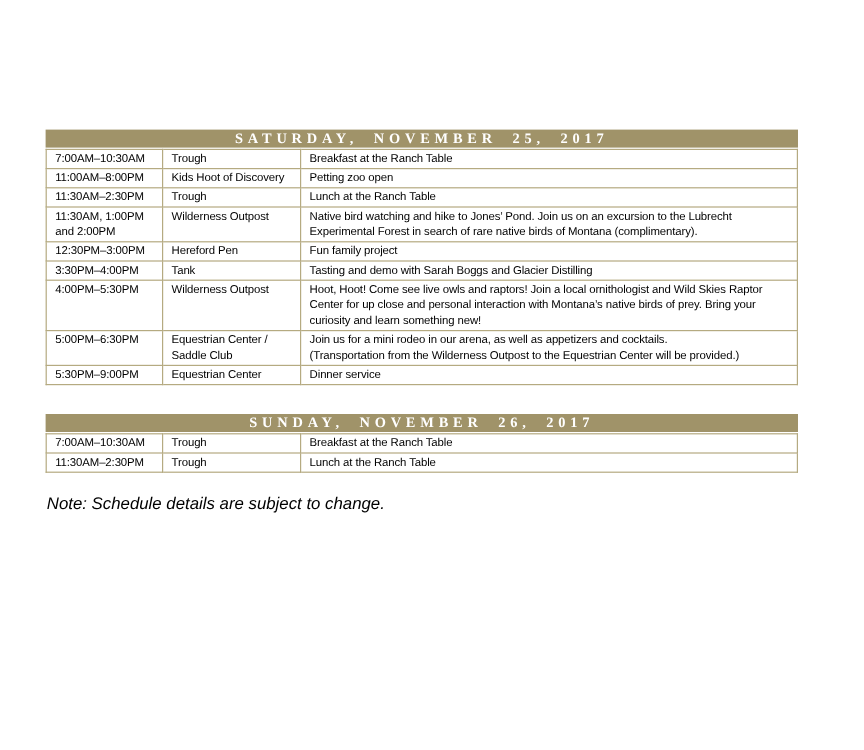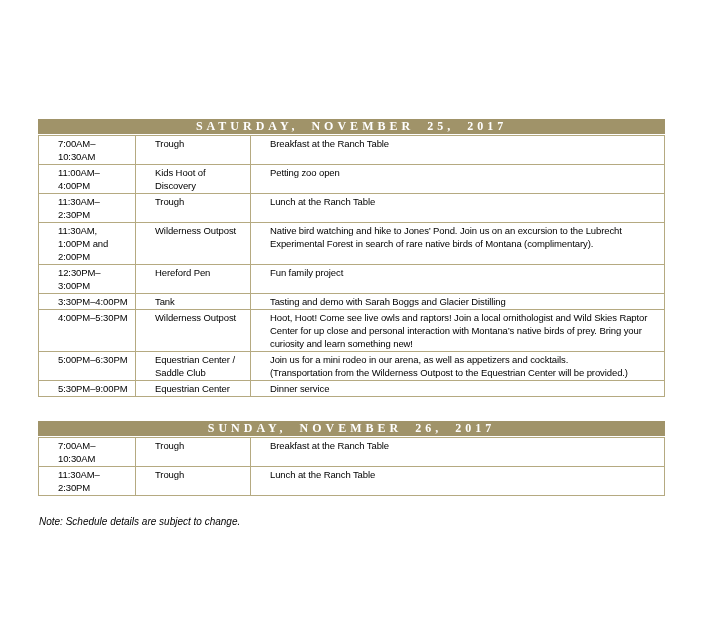--- a/index.html
+++ b/index.html
@@ -8,21 +8,21 @@
     background: #ffffff;
     width: 720px;
     height: 625px;
     overflow: hidden;
     font-family: "Liberation Sans", sans-serif;
     color: #000000;
   }
   .schedule-wrap {
     position: absolute;
     left: 38px;
-    top: 119px;
+    top: 108px;
     width: 627px;
   }
   .day-band {
     height: 15px;
     line-height: 15px;
     background: #a09369;
     color: #ffffff;
     text-align: center;
     font-family: "Liberation Serif", serif;
     font-weight: bold;
@@ -36,32 +36,32 @@
   table.schedule {
     border-collapse: collapse;
     table-layout: fixed;
     width: 100%;
   }
   table.schedule td {
     border: 1px solid #b5aa81;
     font-size: 9.5px;
     line-height: 13px;
     letter-spacing: -0.1px;
-    padding: 1px 4px 1px 19px;
+    padding: 1px 4px 1px 7px;
     vertical-align: top;
     color: #000000;
   }
   col.c-time { width: 97px; }
   col.c-loc  { width: 115px; }
   .table-gap { height: 24px; }
   .note {
     margin-top: 19px;
     margin-left: 1px;
     font-style: italic;
-    font-size: 10px;
+    font-size: 14px;
     line-height: 13px;
     color: #000000;
   }
 </style>
 </head>
 <body>
 
 <div class="schedule-wrap">
 
   <div class="day-section">
@@ -72,21 +72,21 @@
           <col class="c-loc">
           <col class="c-desc">
       </colgroup>
       <tbody>
           <tr>
             <td>7:00AM–10:30AM</td>
             <td>Trough</td>
             <td><span>Breakfast at the Ranch Table</span></td>
           </tr>
           <tr>
-            <td>11:00AM–4:00PM</td>
+            <td>11:00AM–8:00PM</td>
             <td>Kids Hoot of Discovery</td>
             <td><span>Petting zoo open</span></td>
           </tr>
           <tr>
             <td>11:30AM–2:30PM</td>
             <td>Trough</td>
             <td><span>Lunch at the Ranch Table</span></td>
           </tr>
           <tr>
             <td>11:30AM, 1:00PM and 2:00PM</td>

